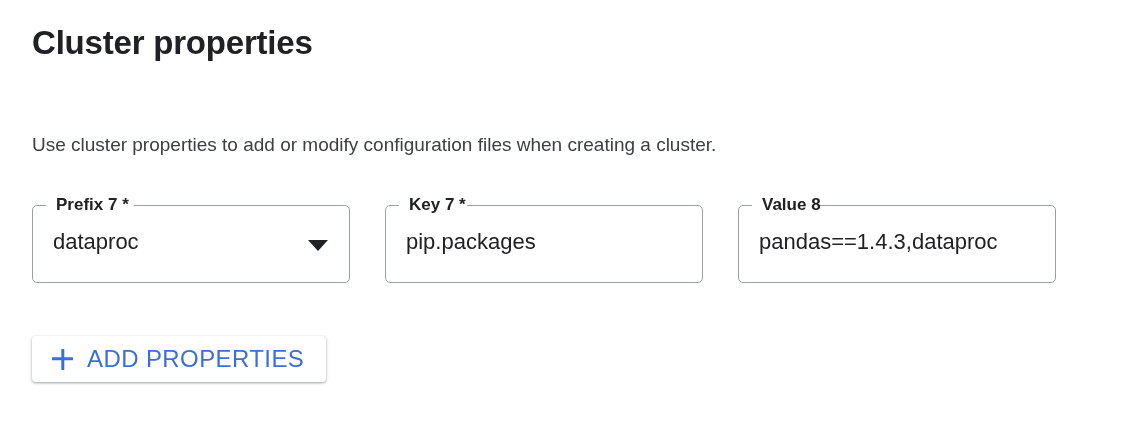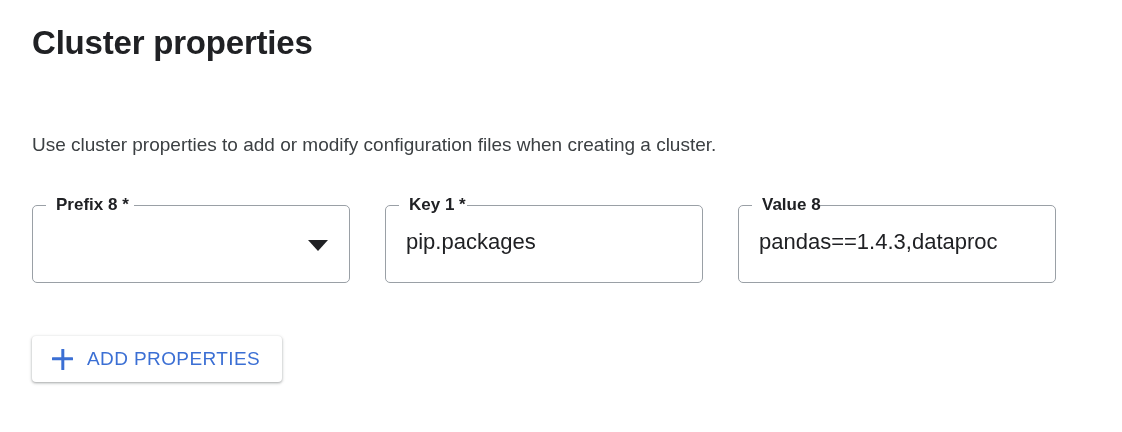--- a/index.html
+++ b/index.html
@@ -175,21 +175,21 @@
   }
   .plus-icon::after {
     top: 50%;
     left: 0;
     height: 3.4px;
     width: 21px;
     transform: translateY(-50%);
   }
 
   .add-button-label {
-    font-size: 19px;
+    font-size: 24px;
     line-height: 22px;
     font-weight: 500;
     letter-spacing: 0.4px;
     color: #3b6fd4;
     white-space: nowrap;
   }
 </style>
 </head>
 <body>
 
@@ -197,28 +197,29 @@
 
   <div class="page-title">Cluster properties</div>
 
   <div class="page-subtitle">Use cluster properties to add or modify configuration files when creating a cluster.</div>
 
   <div class="field-row">
 
     <div class="field">
       <div class="field-outline"></div>
       <div class="field-notch" style="width:88px;"></div>
-      <div class="field-label">Prefix 8 *</div>
+      <div class="field-label">Prefix 7 *</div>
+      <div class="field-value">dataproc</div>
       <span class="select-arrow"></span>
     </div>
 
     <div class="field">
       <div class="field-outline"></div>
       <div class="field-notch" style="width:68px;"></div>
-      <div class="field-label">Key 1 *</div>
+      <div class="field-label">Key 7 *</div>
       <div class="field-value is-text-input">pip.packages</div>
     </div>
 
     <div class="field">
       <div class="field-outline"></div>
       <div class="field-notch" style="width:66px;"></div>
       <div class="field-label">Value 8</div>
       <div class="field-value is-text-input">pandas==1.4.3,dataproc</div>
     </div>
 

